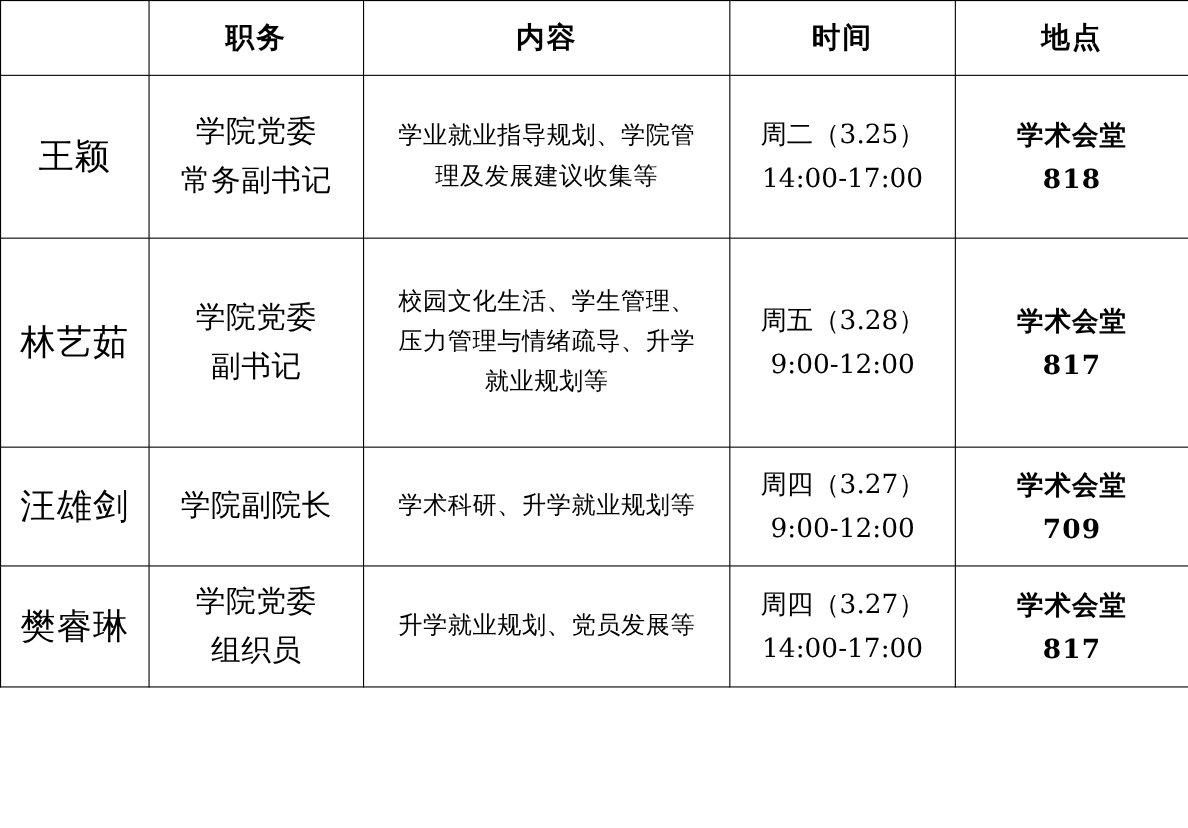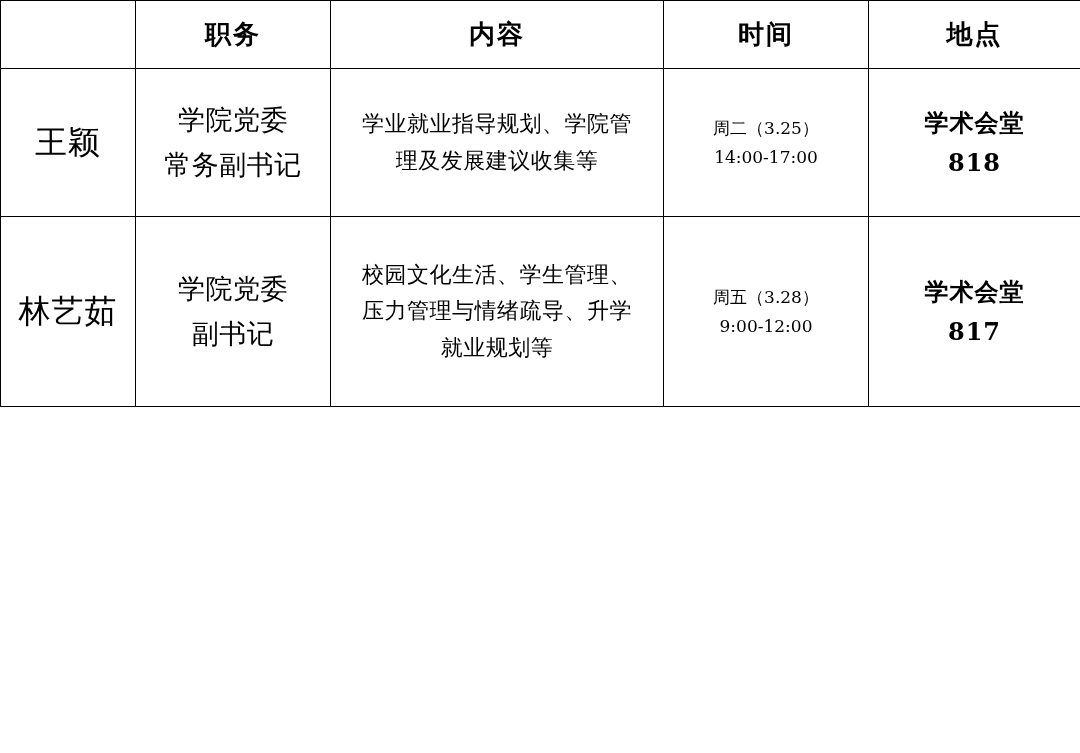--- a/index.html
+++ b/index.html
@@ -55,21 +55,21 @@
   }
   td.cell-title {
     font-size: 27px;
     letter-spacing: 0.5px;
   }
   td.cell-content {
     font-size: 22px;
     letter-spacing: 0.5px;
   }
   td.cell-time {
-    font-size: 17px;
+    font-size: 24px;
     letter-spacing: 0px;
   }
   td.cell-place {
     font-size: 24px;
     font-weight: bold;
     letter-spacing: 1px;
   }
   .line {
     display: block;
     white-space: pre-wrap;
@@ -138,17 +138,52 @@
         <td class="cell-time">
           <span class="line">周五（3.28）</span>
           <span class="line">9:00-12:00</span>
         </td>
         <td class="cell-place">
           <span class="line">学术会堂</span>
           <span class="line">817</span>
         </td>
       </tr>
 
+      <tr class="r3">
+        <td class="cell-name">汪雄剑</td>
+        <td class="cell-title">
+          <span class="line">学院副院长</span>
+        </td>
+        <td class="cell-content">
+          <span class="line">学术科研、升学就业规划等</span>
+        </td>
+        <td class="cell-time">
+          <span class="line">周四（3.27）</span>
+          <span class="line">9:00-12:00</span>
+        </td>
+        <td class="cell-place">
+          <span class="line">学术会堂</span>
+          <span class="line">709</span>
+        </td>
+      </tr>
 
+      <tr class="r4">
+        <td class="cell-name">樊睿琳</td>
+        <td class="cell-title">
+          <span class="line">学院党委</span>
+          <span class="line">组织员</span>
+        </td>
+        <td class="cell-content">
+          <span class="line">升学就业规划、党员发展等</span>
+        </td>
+        <td class="cell-time">
+          <span class="line">周四（3.27）</span>
+          <span class="line">14:00-17:00</span>
+        </td>
+        <td class="cell-place">
+          <span class="line">学术会堂</span>
+          <span class="line">817</span>
+        </td>
+      </tr>
 
     </tbody>
   </table>
 </div>
 
 </body></html>

